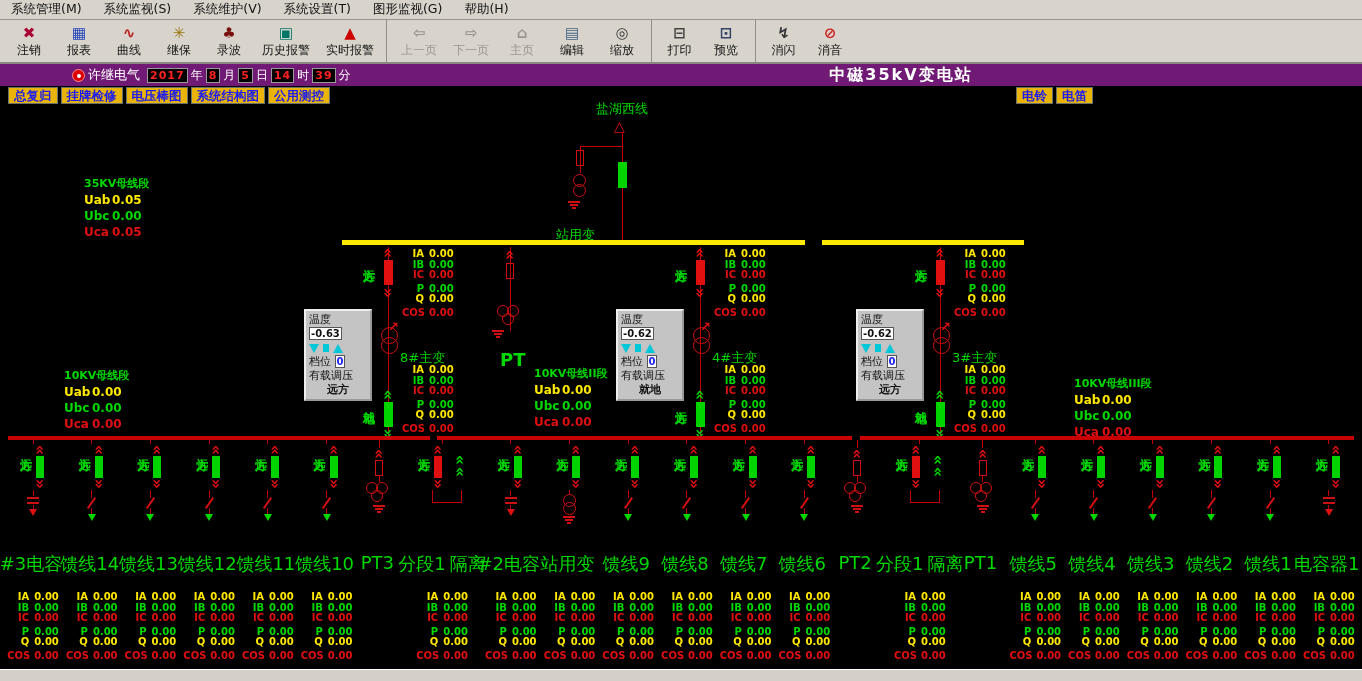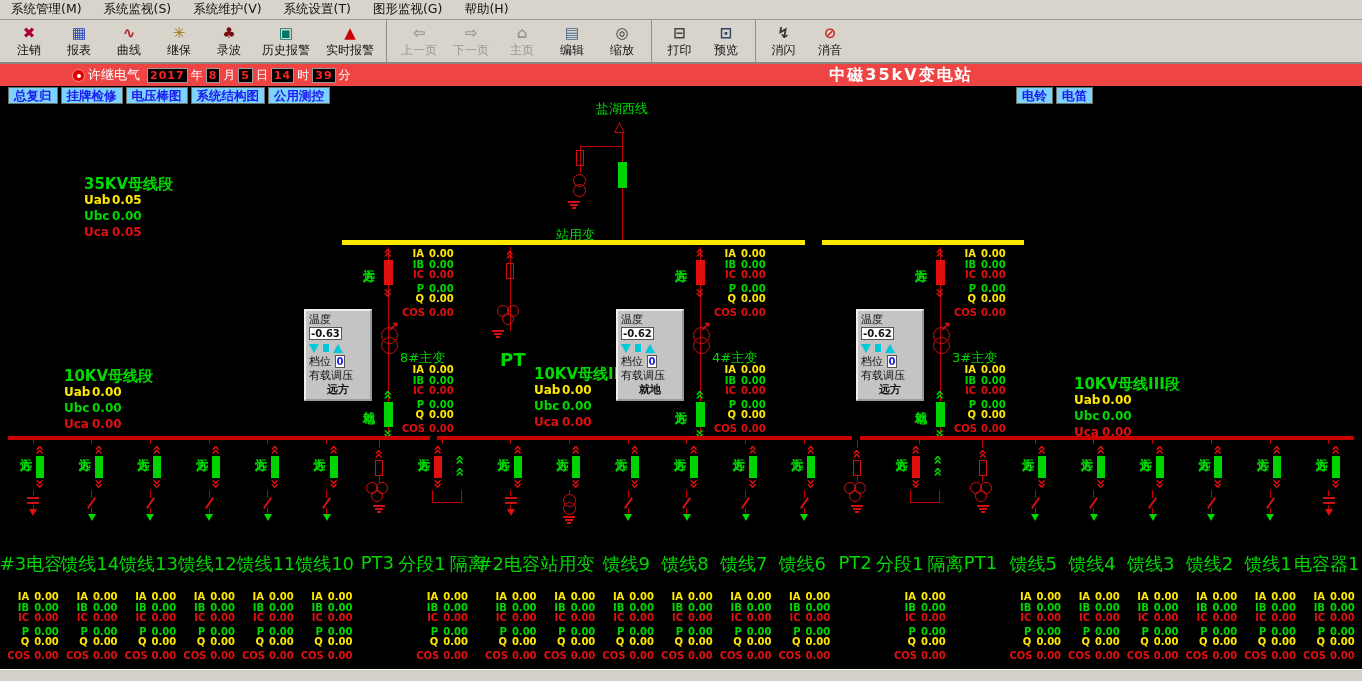--- a/index.html
+++ b/index.html
@@ -6,34 +6,34 @@
 html,body{width:1362px;height:681px;overflow:hidden;background:#000;font-family:"DejaVu Sans","Liberation Sans",sans-serif}
 
 .menubar{height:20px;background:#d8d4cc;border-bottom:1px solid #9a968e;display:flex;align-items:center;font-size:12.5px;color:#111}
 .menu-item{padding:0 11px;cursor:default}
 .toolbar{height:44px;background:#d8d4cc;border-bottom:2px solid #8a8680;display:flex;align-items:stretch;padding-left:4px}
 .tb-item{min-width:50px;padding:2px 8px 1px;display:flex;flex-direction:column;align-items:center;justify-content:center;font-size:12px;color:#111}
 .tb-item.t-sep{border-left:1px solid #938f88;margin-left:4px;padding-left:14px}
 .tb-ico{font-size:15px;line-height:17px;font-weight:bold}
 .tb-item.t-dis{color:#9a968e}
 .tb-item.t-dis .tb-ico{color:#9a968e!important}
-.titlebar{height:22px;background:#ef4444;color:#fff;display:flex;align-items:center;font-size:12px}
+.titlebar{height:22px;background:#701a75;color:#fff;display:flex;align-items:center;font-size:12px}
 .tb-left{display:flex;align-items:center;gap:3px;width:440px;padding-left:72px}
 .logo{width:13px;height:13px;border-radius:50%;background:#d00;border:1px solid #f88;display:inline-block;position:relative}
 .logo::after{content:"";position:absolute;left:4px;top:4px;width:4px;height:4px;border-radius:50%;background:#fff}
 .brand{font-size:13px;margin-right:4px}
 .led{background:#000;color:#f22;border:1px solid #9a9a9a;padding:0 2px;font-weight:bold;font-size:11px;line-height:13px;letter-spacing:1px}
 .station-title{flex:1;text-align:center;font-size:16px;font-weight:bold;letter-spacing:2px}
 .tb-right{width:470px;display:flex;align-items:center;gap:5px;padding-left:6px}
 .w34{min-width:36px;text-align:center}
 .statusbar{height:12px;background:#d4d0c8;border-top:1px solid #fff}
 
 .diagram{position:relative;height:583px;background:#000;color:#0d0;overflow:hidden}
 .qb{position:absolute;top:1px;display:flex}
-.qb-item{background:#7dd3fc;color:#1c1cee;font-weight:bold;font-size:12.5px;line-height:15px;padding:0 5px;margin-right:3px;border:1px solid #6a706a;white-space:nowrap}
+.qb-item{background:#eab308;color:#1c1cee;font-weight:bold;font-size:12.5px;line-height:15px;padding:0 5px;margin-right:3px;border:1px solid #6a706a;white-space:nowrap}
 .g{color:#00d800}.r{color:#ff2020}
 .glabel{color:#00d800;font-size:13px;white-space:nowrap}
 .vl{width:1px;background:#c00000;display:block;margin:0 auto}
 .h4{height:4px}.h6{height:6px}.h8{height:8px}
 .ch{display:inline-block;width:14px;height:12px;transform:rotate(90deg);font:bold 16px/11px "DejaVu Sans",sans-serif;text-align:center}
 .ch::before{content:"«"}.ch.dn::before{content:"»"}
 .ch.r{color:#e01010}.ch.g{color:#00d800}
 .brk{width:8px;height:22px;background:#00d400;display:block}
 .fuse{width:8px;height:16px;border:1px solid #d01010;display:block}
 .slash{width:13px;height:2px;background:#d01010;display:block;transform:rotate(-55deg);margin:4px auto}
@@ -46,21 +46,21 @@
 .vt{writing-mode:vertical-rl;text-orientation:upright;font-size:12px;font-weight:bold;color:#00d800;line-height:13px;letter-spacing:1px}
 
 .mb{font-size:10px;line-height:10.5px;font-weight:bold;white-space:nowrap}
 .mr{display:flex}
 .mr.gap{margin-top:3px}
 .ml{width:22px;text-align:right;margin-right:5px}
 .mv{text-align:left}
 .c0{color:#ffe800}.c1{color:#00d800}.c2{color:#e01010}.c3{color:#00d800}.c4{color:#ffe800}.c5{color:#e01010}
 
 .businfo{position:absolute;font-size:12px;font-weight:bold;line-height:16px;white-space:nowrap}
-.businfo .bt{font-size:15px;color:#00d800}
+.businfo .bt{font-size:11px;color:#00d800}
 .businfo .bl{display:inline-block;width:28px}
 
 .ybus{position:absolute;height:5px;background:#ffe800}
 .rbus{position:absolute;height:4px;background:#c80000}
 
 .incoming{position:absolute;left:540px;top:14px;width:190px;height:146px}
 .inc-name{position:absolute;left:56px;top:0}
 .inc-arr{position:absolute;left:74px;top:18px;color:#e01010;font-size:14px;font-weight:bold}
 .inc-line{position:absolute;left:82px;top:32px;width:1px;height:110px;background:#c00000}
 .inc-brk{position:absolute;left:78px;top:62px;width:9px;height:26px;background:#00d400}

